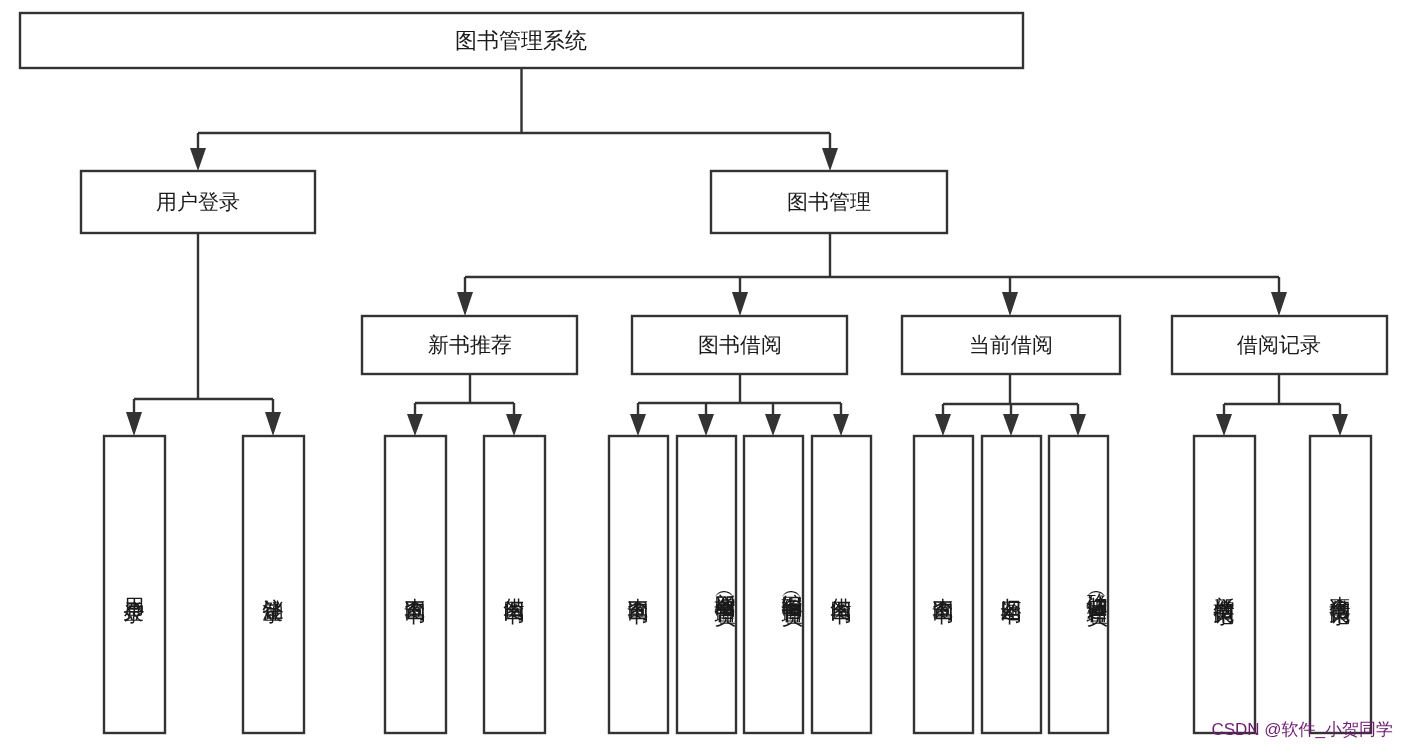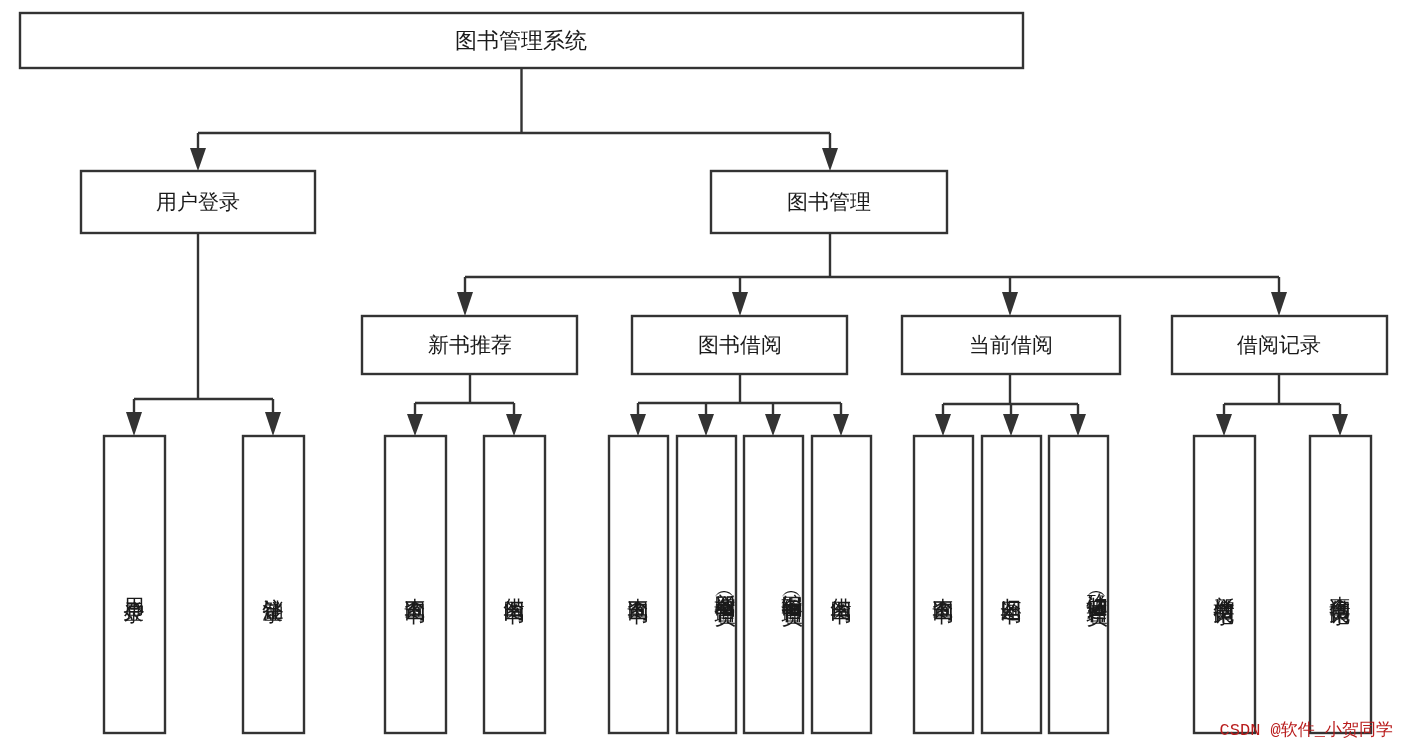--- a/index.html
+++ b/index.html
@@ -66,23 +66,23 @@
     stroke-width: 2.4;
   }
   .arrowhead {
     fill: #333333;
     stroke: none;
   }
   .watermark {
     position: absolute;
     right: 12px;
     bottom: 6px;
-    font-family: Liberation Mono, monospace;
+    font-family: Liberation Sans, sans-serif;
     font-size: 17px;
-    color: #b91c1c;
+    color: #701a75;
     white-space: nowrap;
     pointer-events: none;
   }
 </style>
 </head>
 <body>
 
 <div id="diagram-root">
 
   <svg class="flow" viewBox="0 0 1405 747">

